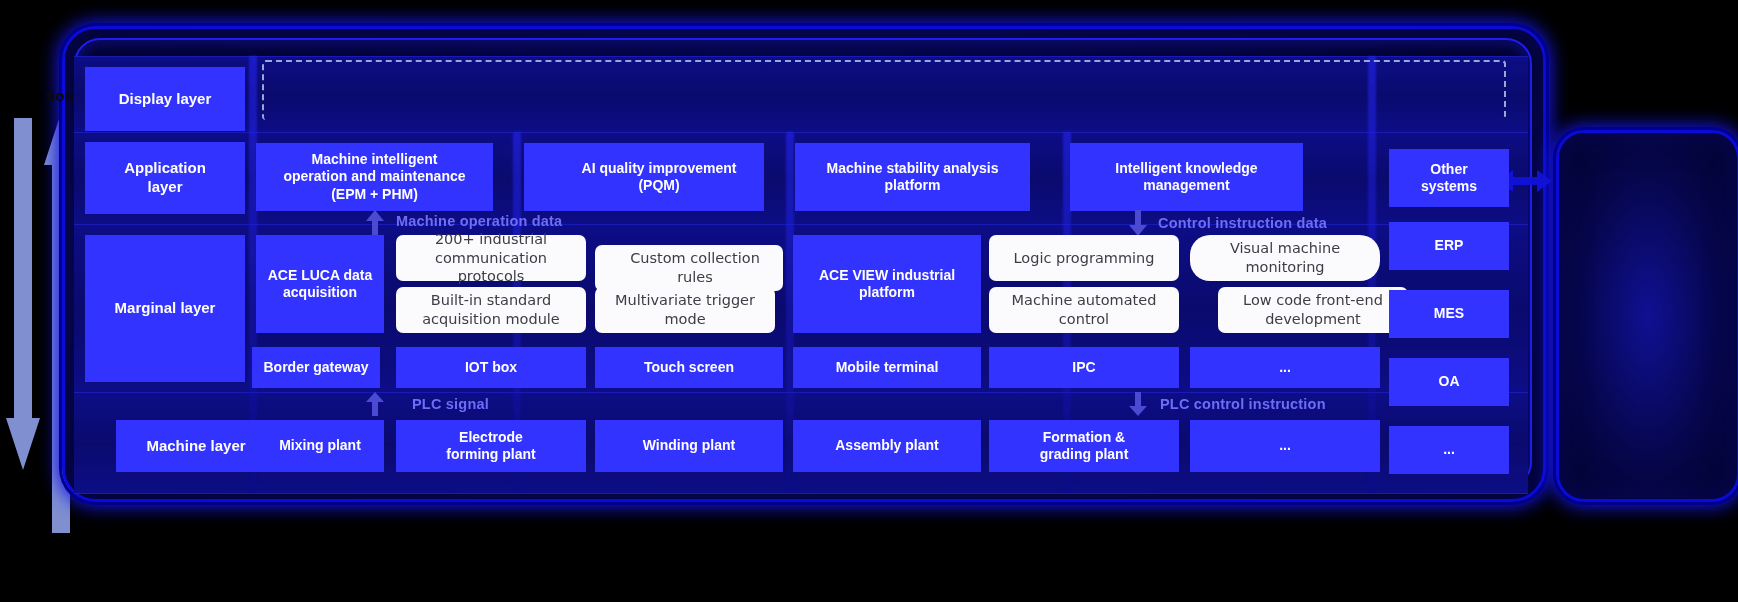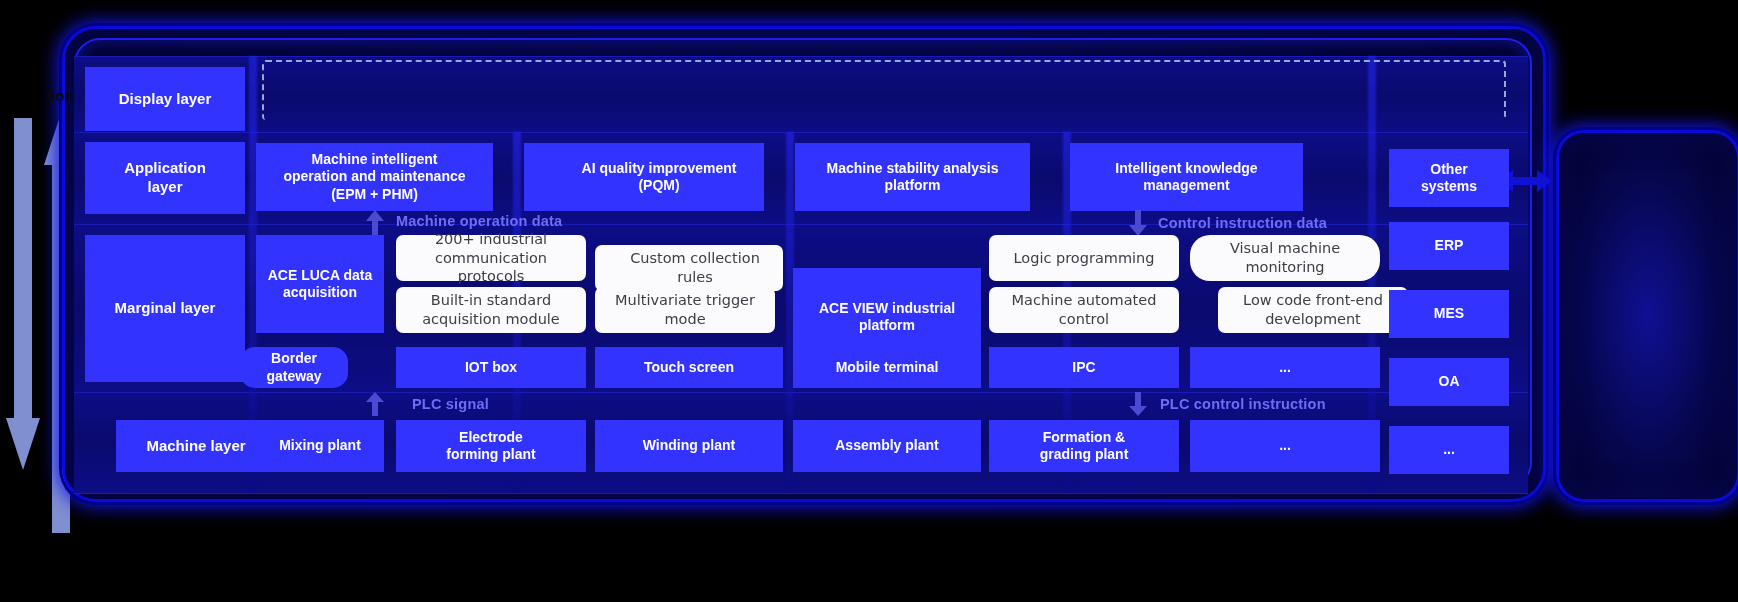--- a/index.html
+++ b/index.html
@@ -143,32 +143,32 @@
 
 <div class="whitebox" style="left:396px;top:235px;width:190px;height:46px;white-space:pre-line;">200+ industrial
 communication protocols</div>
 <div class="whitebox" style="left:595px;top:245px;width:188px;height:46px;white-space:pre-line;padding-left:20px;">Custom collection
 rules</div>
 <div class="whitebox" style="left:396px;top:287px;width:190px;height:46px;white-space:pre-line;">Built-in standard
 acquisition module</div>
 <div class="whitebox" style="left:595px;top:287px;width:180px;height:46px;white-space:pre-line;">Multivariate trigger
 mode</div>
 
-<div class="bluebox" style="left:793px;top:235px;width:188px;height:98px;white-space:pre-line;font-size:14px;margin-top:33px;">ACE VIEW industrial
+<div class="bluebox" style="left:793px;top:235px;width:188px;height:98px;white-space:pre-line;font-size:14px;">ACE VIEW industrial
 platform</div>
 
 <div class="whitebox" style="left:989px;top:235px;width:190px;height:46px;white-space:pre-line;">Logic programming</div>
 <div class="whitebox" style="left:1190px;top:235px;width:190px;height:46px;white-space:pre-line;border-radius:20px;">Visual machine
 monitoring</div>
 <div class="whitebox" style="left:989px;top:287px;width:190px;height:46px;white-space:pre-line;">Machine automated
 control</div>
 <div class="whitebox" style="left:1190px;top:287px;width:190px;height:46px;white-space:pre-line;margin-left:28px;">Low code front-end
 development</div>
 
-<div class="bluebox" style="left:240px;top:347px;width:108px;height:41px;border-radius:15px;">Border gateway</div>
+<div class="bluebox" style="left:252px;top:347px;width:128px;height:41px;">Border gateway</div>
 <div class="bluebox" style="left:396px;top:347px;width:190px;height:41px;">IOT box</div>
 <div class="bluebox" style="left:595px;top:347px;width:188px;height:41px;">Touch screen</div>
 <div class="bluebox" style="left:793px;top:347px;width:188px;height:41px;">Mobile terminal</div>
 <div class="bluebox" style="left:989px;top:347px;width:190px;height:41px;">IPC</div>
 <div class="bluebox" style="left:1190px;top:347px;width:190px;height:41px;">...</div>
 
 <div class="flowarrow" style="left:366px;top:392px;width:18px;height:24px;">
   <svg width="18" height="24" viewBox="0 0 18 24">
       <polygon points="9,0 18,10 12,10 12,24 6,24 6,10 0,10" fill="#4a4ad2"></polygon>
     </svg>

